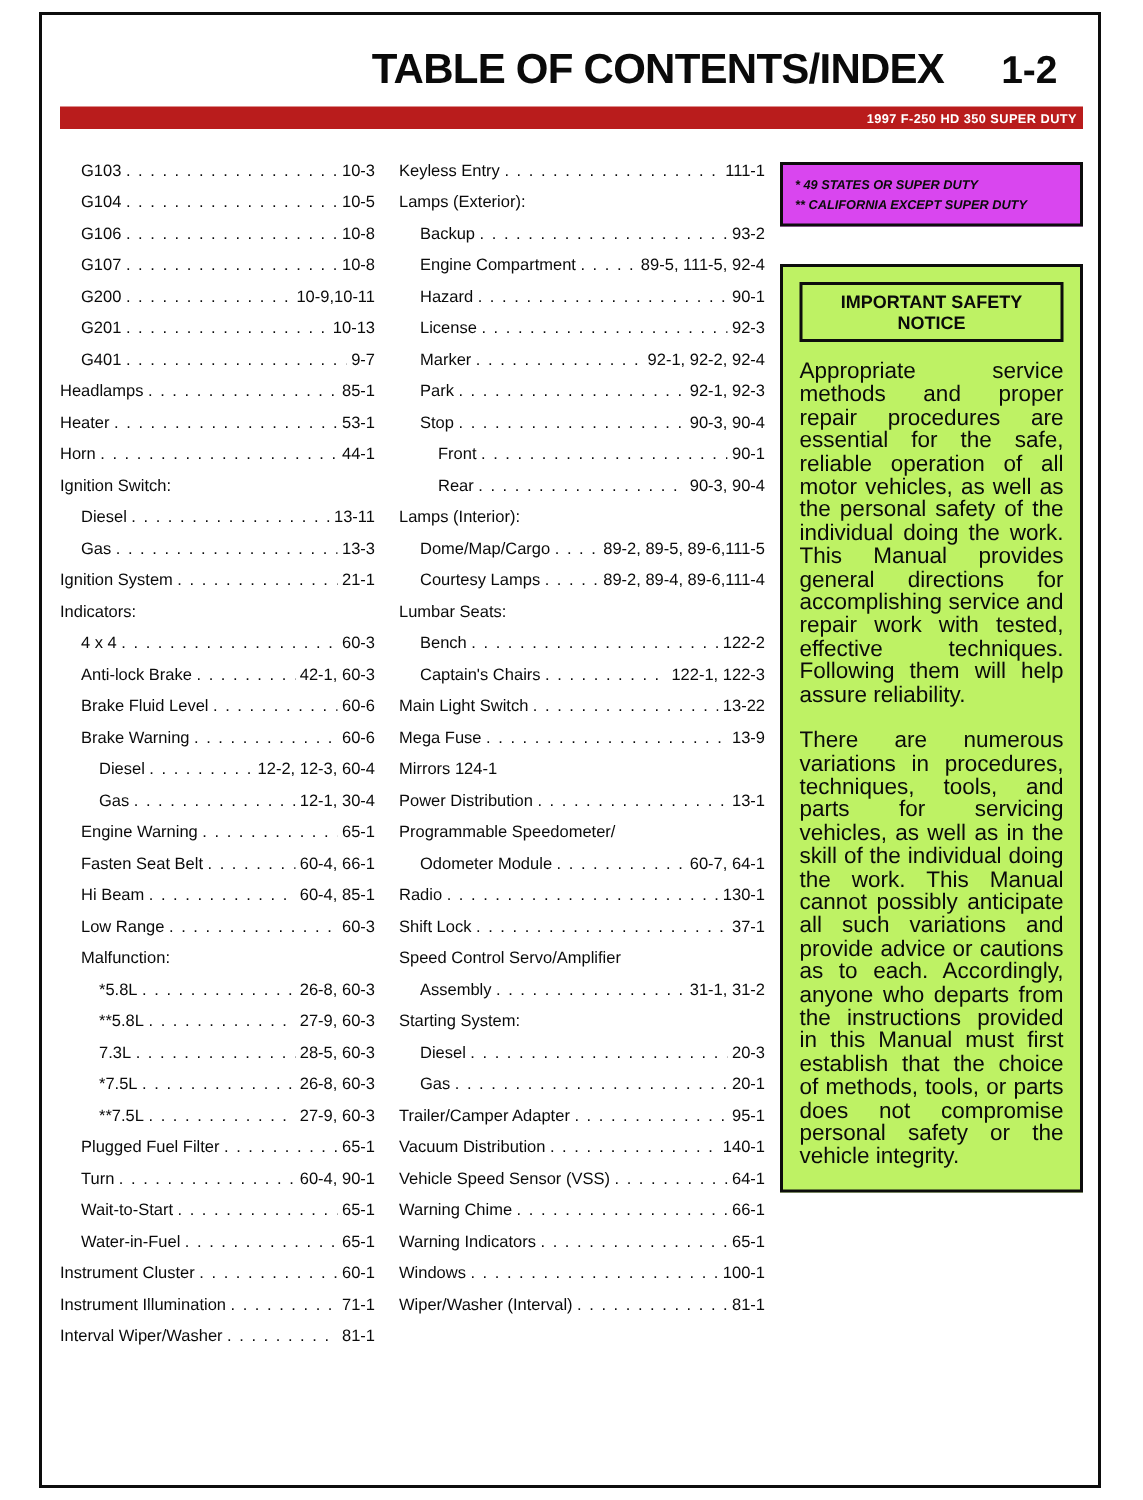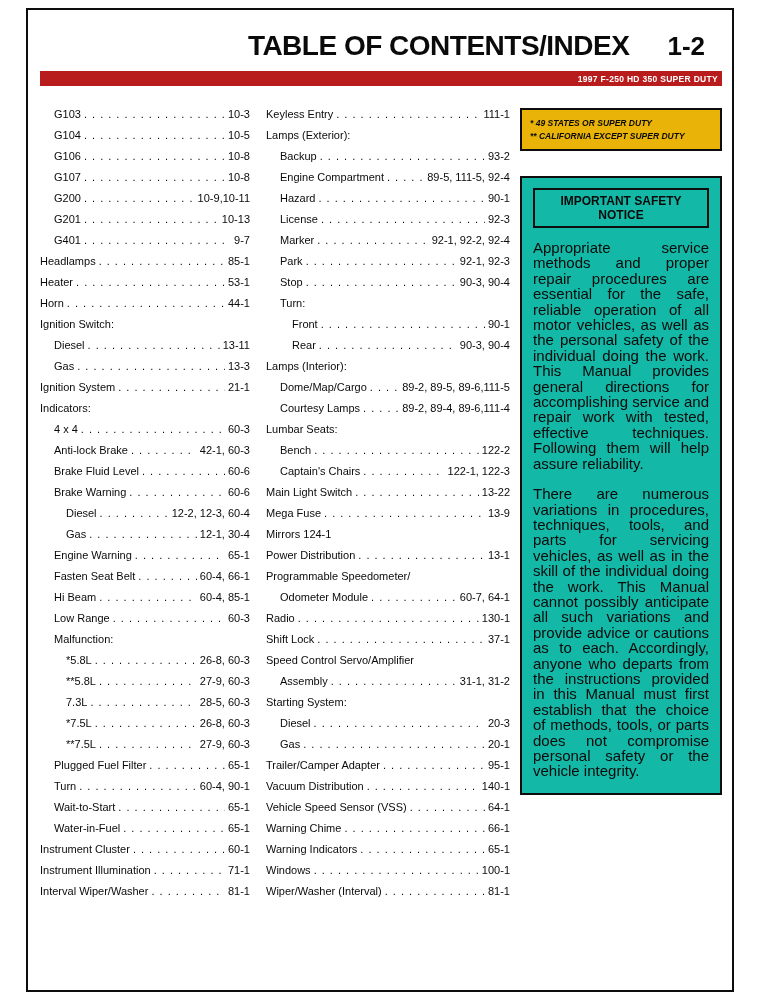--- a/index.html
+++ b/index.html
@@ -42,21 +42,21 @@
     content:". . . . . . . . . . . . . . . . . . . . . . . . . . . . . . . . . . . . . . . . . . . . . . . . . . . .";
     letter-spacing:1px;
   }
   .entry .pages{white-space:nowrap;}
   .indent-0{padding-left:0;}
   .indent-1{padding-left:14px;}
   .indent-2{padding-left:26px;}
   
   .footnote-box{
     position:absolute;left:520px;top:108px;width:202px;box-sizing:border-box;
-    border:2px solid #0d0d0d;padding:7px 8px 6px 8px;background:#eab308;
+    border:2px solid #0d0d0d;padding:7px 8px 6px 8px;background:#d946ef;
   }
   .footnote-line{
     font-size:8.5px;font-weight:bold;font-style:italic;line-height:13px;white-space:nowrap;
   }
   .safety-box{
     position:absolute;left:520px;top:176px;width:202px;box-sizing:border-box;
     border:2px solid #0d0d0d;padding:10px 11px 14px 11px;
   }
   .safety-title{
     border:2px solid #0d0d0d;text-align:center;font-weight:bold;font-size:12px;
@@ -305,23 +305,20 @@
     <div class="entry indent-1">
       <span class="label">Park</span>
       <span class="leader"></span>
       <span class="pages">92-1, 92-3</span>
     </div>
     <div class="entry indent-1">
       <span class="label">Stop</span>
       <span class="leader"></span>
       <span class="pages">90-3, 90-4</span>
     </div>
-    <div class="entry indent-1">
-      <span class="label">Turn:</span>
-    </div>
     <div class="entry indent-2">
       <span class="label">Front</span>
       <span class="leader"></span>
       <span class="pages">90-1</span>
     </div>
     <div class="entry indent-2">
       <span class="label">Rear</span>
       <span class="leader"></span>
       <span class="pages">90-3, 90-4</span>
     </div>
@@ -443,19 +440,19 @@
       <span class="leader"></span>
       <span class="pages">81-1</span>
     </div>
   </div>
 
 <div class="footnote-box" id="footnote-box">
     <div class="footnote-line">* 49 STATES OR SUPER DUTY</div>
     <div class="footnote-line">** CALIFORNIA EXCEPT SUPER DUTY</div>
   </div>
 
-<div class="safety-box" id="safety-box" style="background: #14b8a6;">
+<div class="safety-box" id="safety-box" style="background: #bef264;">
   <div class="safety-title">IMPORTANT SAFETY NOTICE</div>
   <div id="safety-paras">
       <p class="safety-para">Appropriate service methods and proper repair procedures are essential for the safe, reliable operation of all motor vehicles, as well as the personal safety of the individual doing the work. This Manual provides general directions for accomplishing service and repair work with tested, effective techniques. Following them will help assure reliability.</p>
       <p class="safety-para">There are numerous variations in procedures, techniques, tools, and parts for servicing vehicles, as well as in the skill of the individual doing the work. This Manual cannot possibly anticipate all such variations and provide advice or cautions as to each. Accordingly, anyone who departs from the instructions provided in this Manual must first establish that the choice of methods, tools, or parts does not compromise personal safety or the vehicle integrity.</p>
     </div>
 </div>
 
 </body></html>

